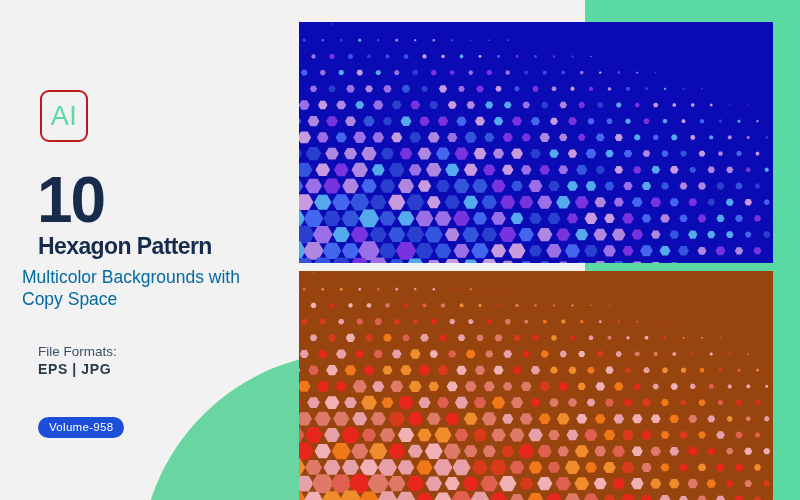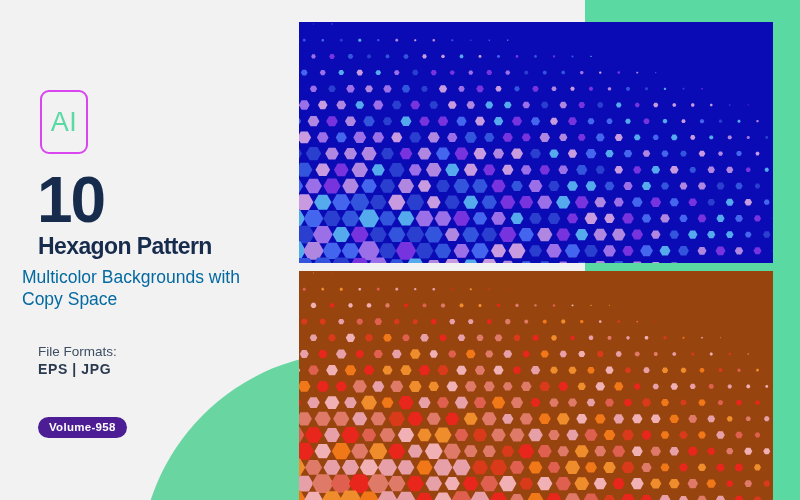--- a/index.html
+++ b/index.html
@@ -28,22 +28,22 @@
   }
   #green-circle-bl{
     left:140px;top:352px;width:430px;height:430px;
     background:#69d5a1;border-radius:50%;
   }
 
   
   #left-col{position:absolute;left:0;top:0;width:299px;height:500px;}
 
   #ai-badge{
-    position:absolute;left:40px;top:90px;width:48px;height:64px;
-    border:2px solid #d946ef;border-radius:9px;
+    position:absolute;left:40px;top:90px;width:48px;height:52px;
+    border:2px solid #b91c1c;border-radius:9px;
     display:flex;align-items:center;justify-content:center;
     box-sizing:border-box;
   }
   #ai-badge span{
     color:#5ad9a3;font-size:27px;font-weight:400;letter-spacing:.5px;
     line-height:1;font-family:"Liberation Sans","DejaVu Sans",sans-serif;
   }
 
   #count{
     position:absolute;left:37px;top:168px;
@@ -62,22 +62,22 @@
   #formats-label{
     position:absolute;left:38px;top:344px;
     font-size:13.5px;color:#3d4e63;
   }
   #formats-value{
     position:absolute;left:38px;top:361px;
     font-size:14px;font-weight:bold;color:#2b3a4f;letter-spacing:.6px;
   }
   #volume-badge{
     position:absolute;left:38px;top:417px;
-    background:#4c1d95;color:#ffffff;border-radius:11px;
-    padding:4px 11px 5px;font-size:11.5px;font-weight:bold;letter-spacing:.3px;
+    background:#1d4ed8;color:#ffffff;border-radius:11px;
+    padding:4px 11px 5px;font-size:11.5px;font-weight:normal;letter-spacing:.3px;
   }
 
   
   .panel{position:absolute;overflow:hidden;}
   #panel-blue{left:299px;top:22px;width:474px;height:241px;background:#0b0bb5;}
   #panel-orange{left:299px;top:271px;width:474px;height:229px;background:#97440f;}
   .panel svg{display:block;width:100%;height:100%;}
 </style>
 </head>
 <body>

